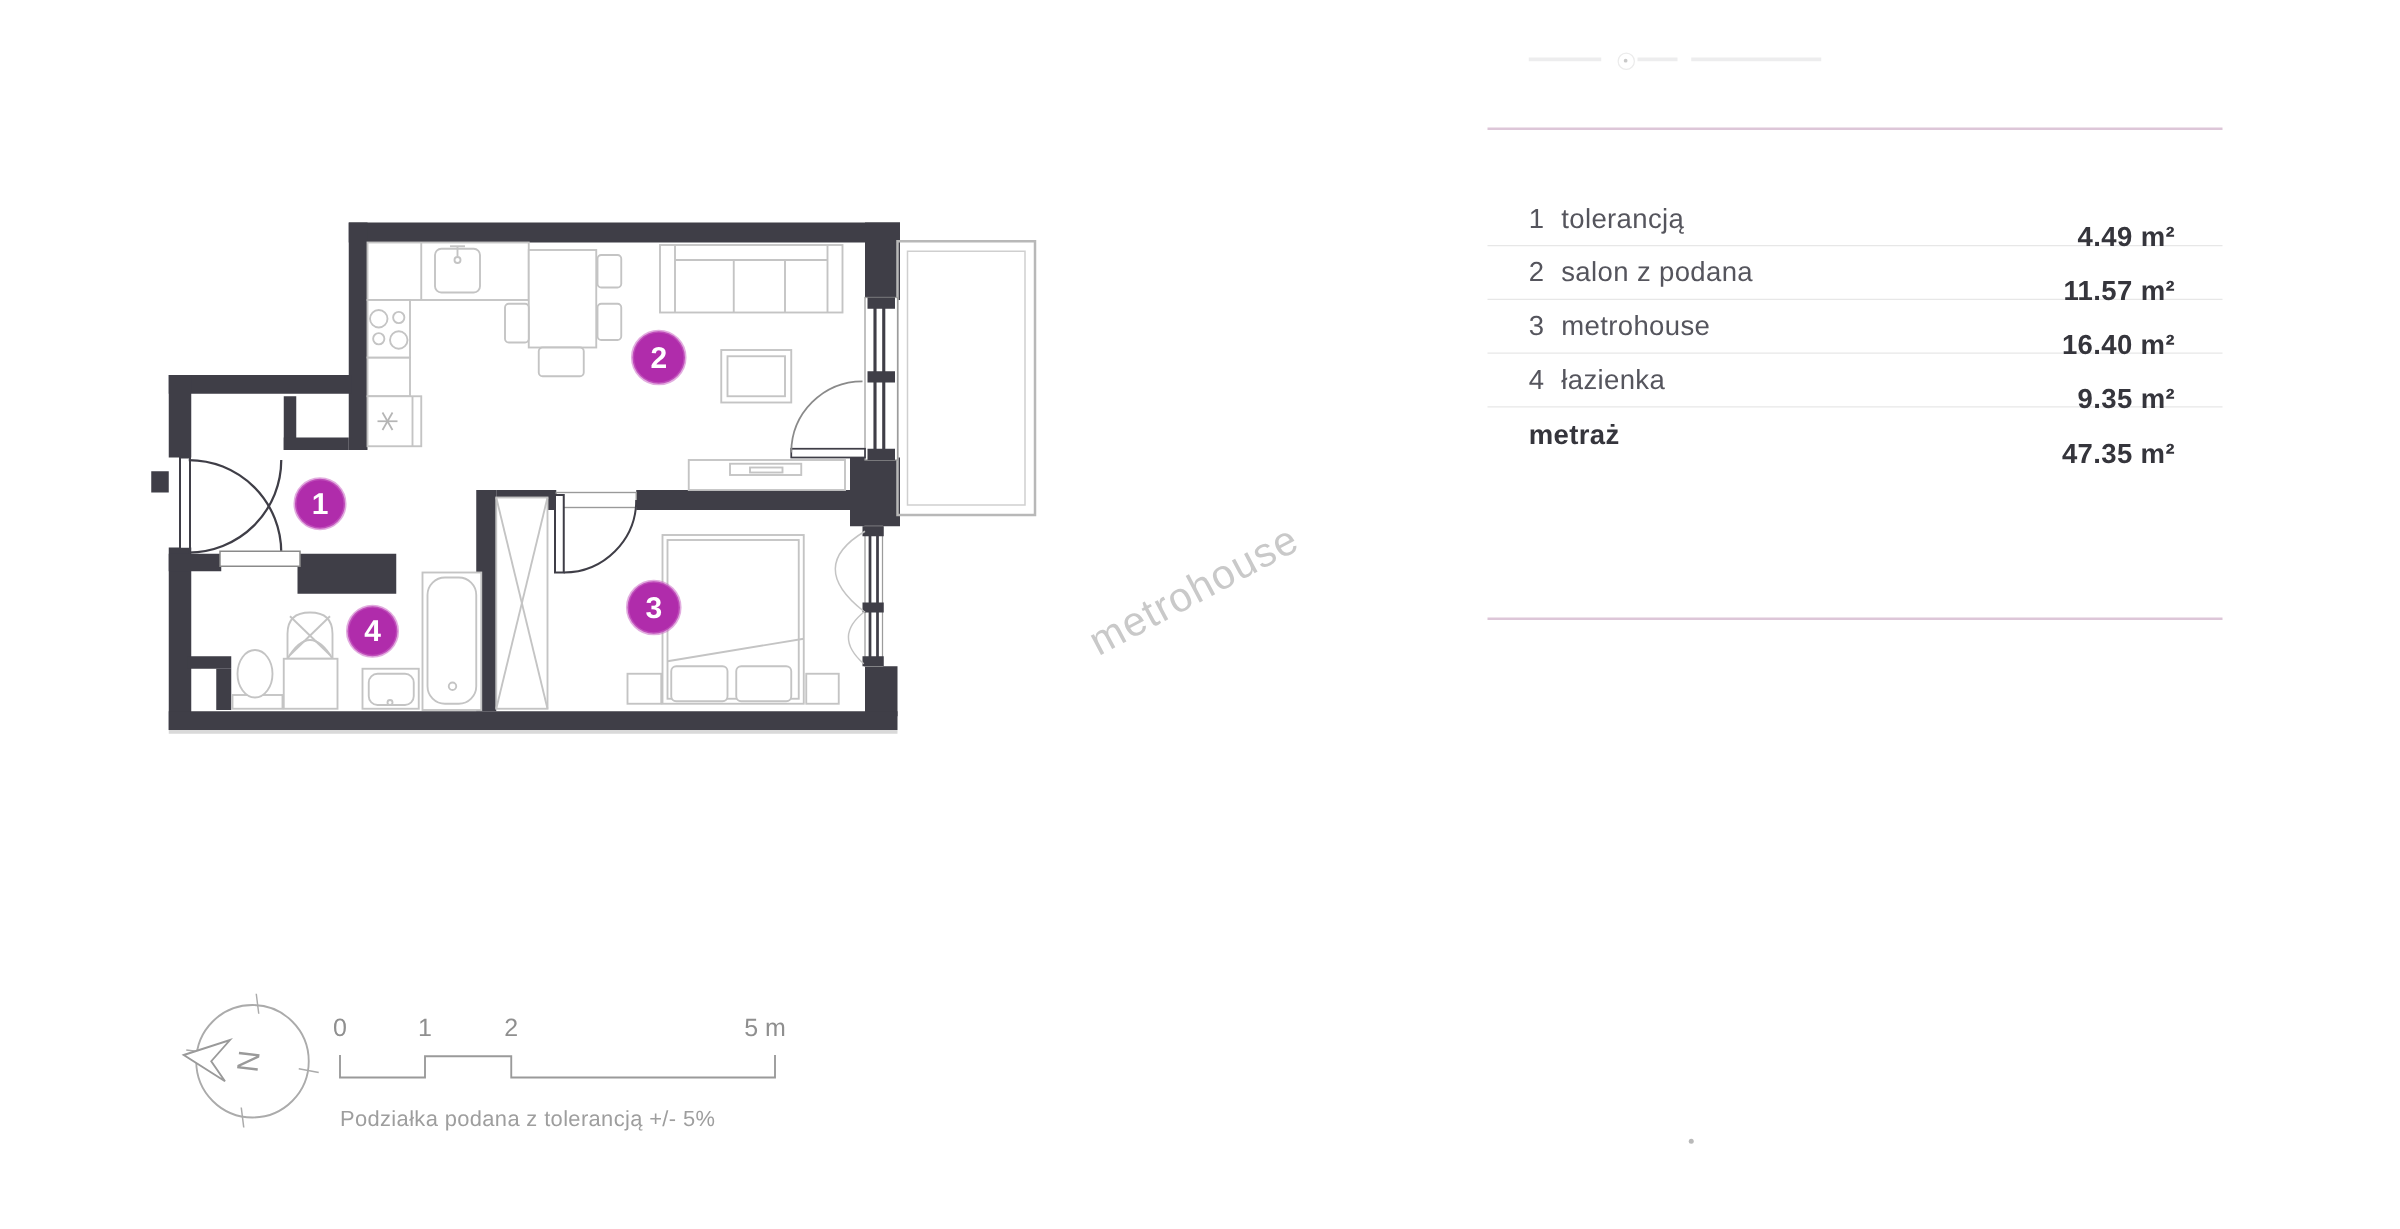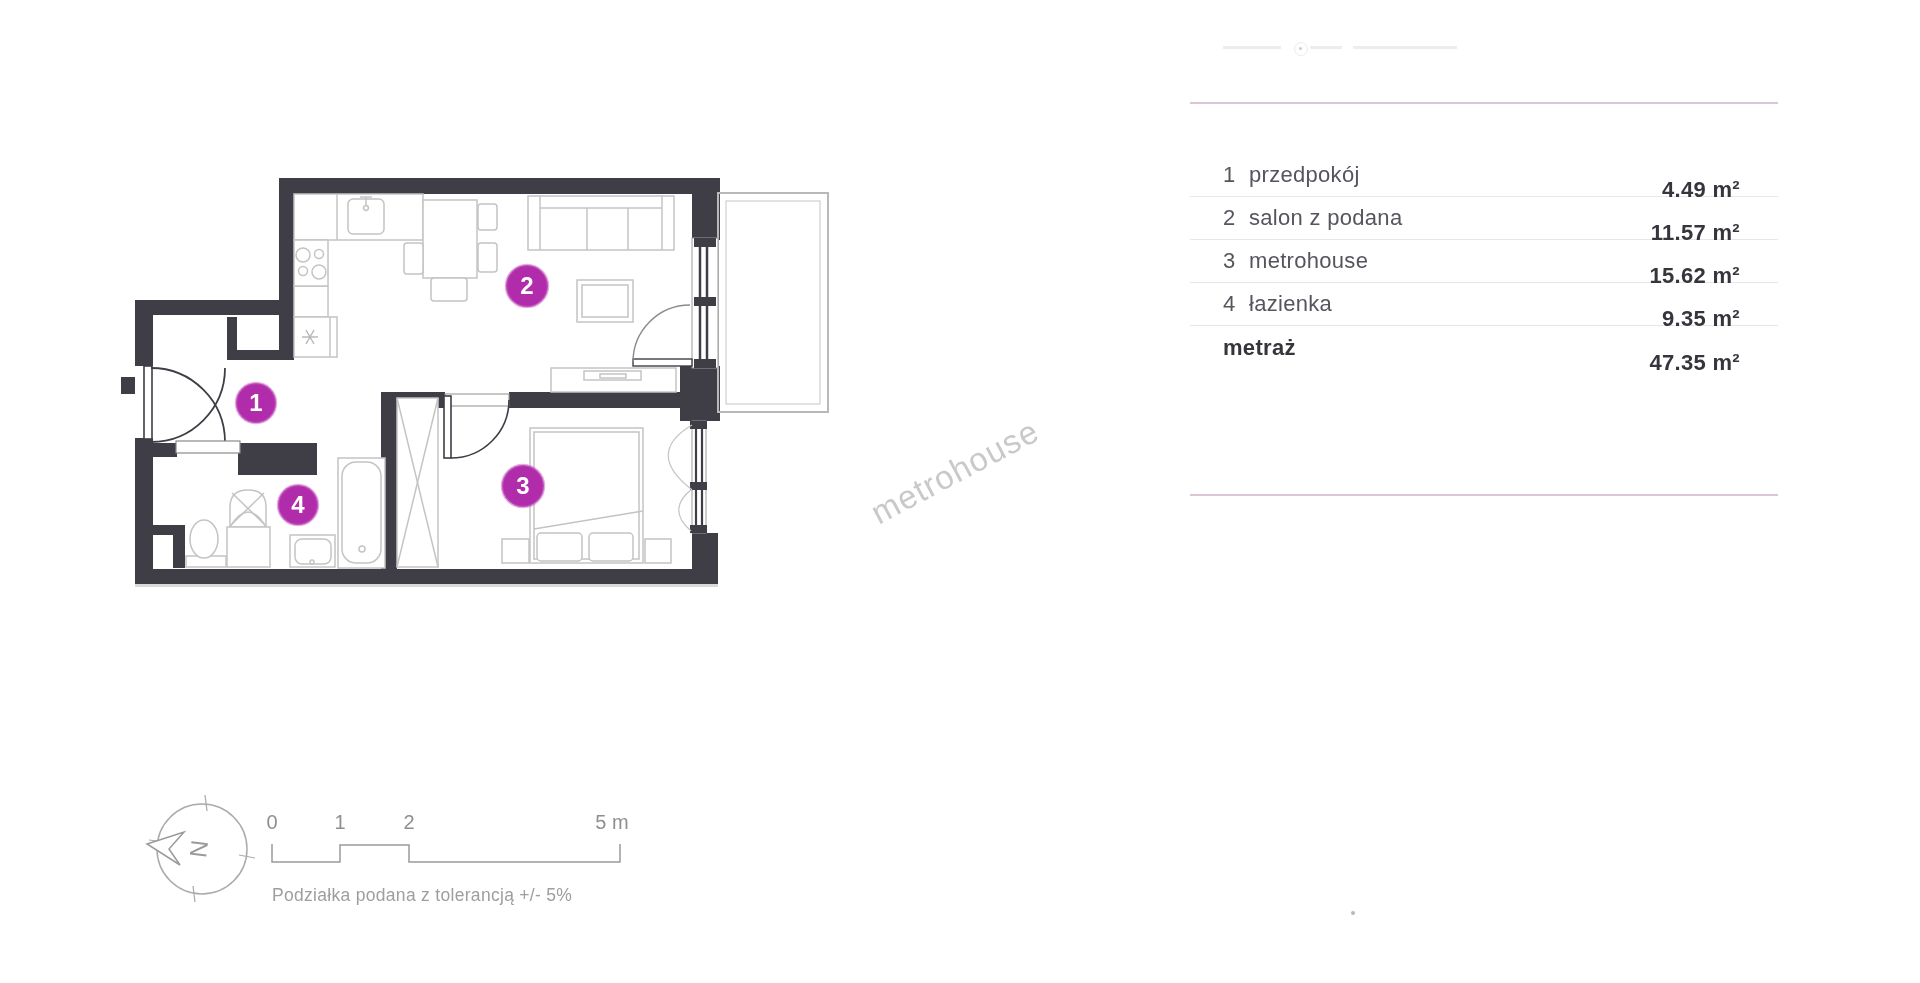--- a/index.html
+++ b/index.html
@@ -234,32 +234,32 @@
       <text x="409" y="829">2</text>
       <text x="612" y="829">5 m</text>
     </g>
     <text x="272" y="901" font-family="Liberation Sans, sans-serif" font-size="17.5" fill="#9e9e9e" letter-spacing=".3">Podziałka podana z tolerancją +/- 5%</text>
   </g>
 </svg>
 
 <div class="areas">
   <div class="arow">
     <span class="num">1</span>
-    <span class="nm">przedpokój</span>
+    <span class="nm">tolerancją</span>
     <span class="val">4.49 m²</span>
   </div>
   <div class="arow">
     <span class="num">2</span>
     <span class="nm">salon z podana</span>
     <span class="val">11.57 m²</span>
   </div>
   <div class="arow">
     <span class="num">3</span>
     <span class="nm">metrohouse</span>
-    <span class="val">15.62 m²</span>
+    <span class="val">16.40 m²</span>
   </div>
   <div class="arow">
     <span class="num">4</span>
     <span class="nm">łazienka</span>
     <span class="val">9.35 m²</span>
   </div>
   <div class="arow total">
     <span class="nm">metraż</span>
     <span class="val">47.35 m²</span>
   </div>

